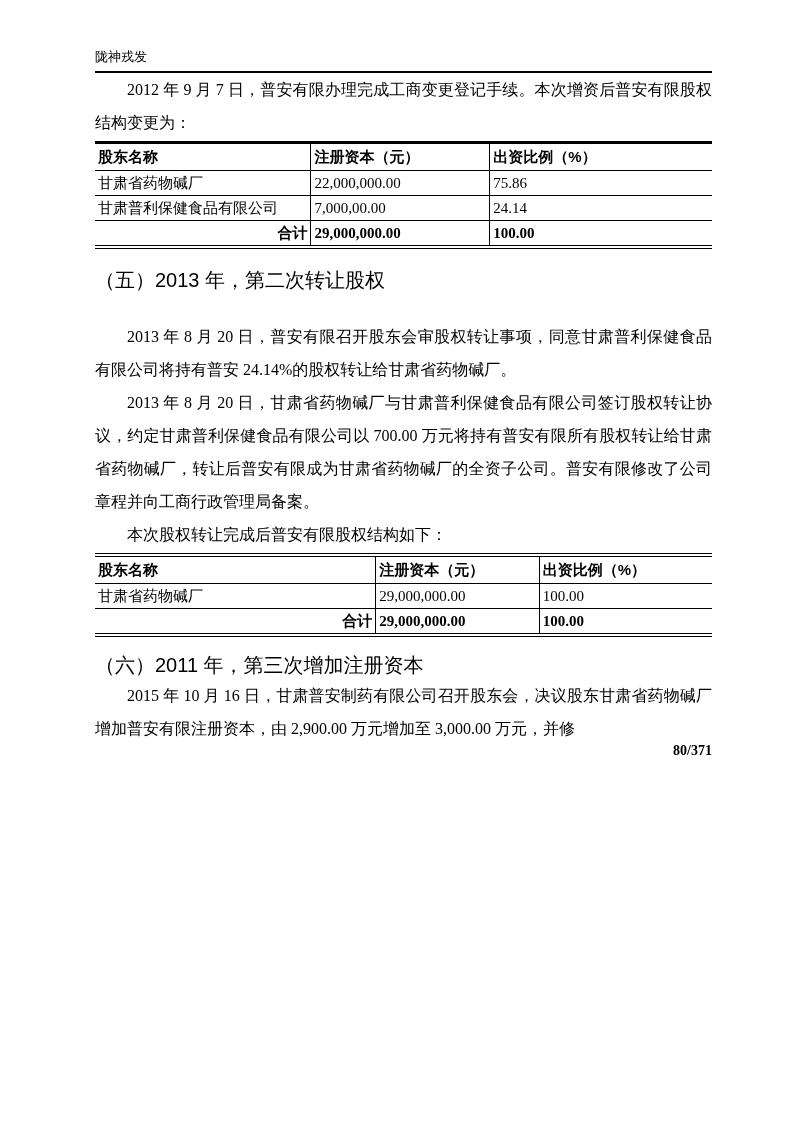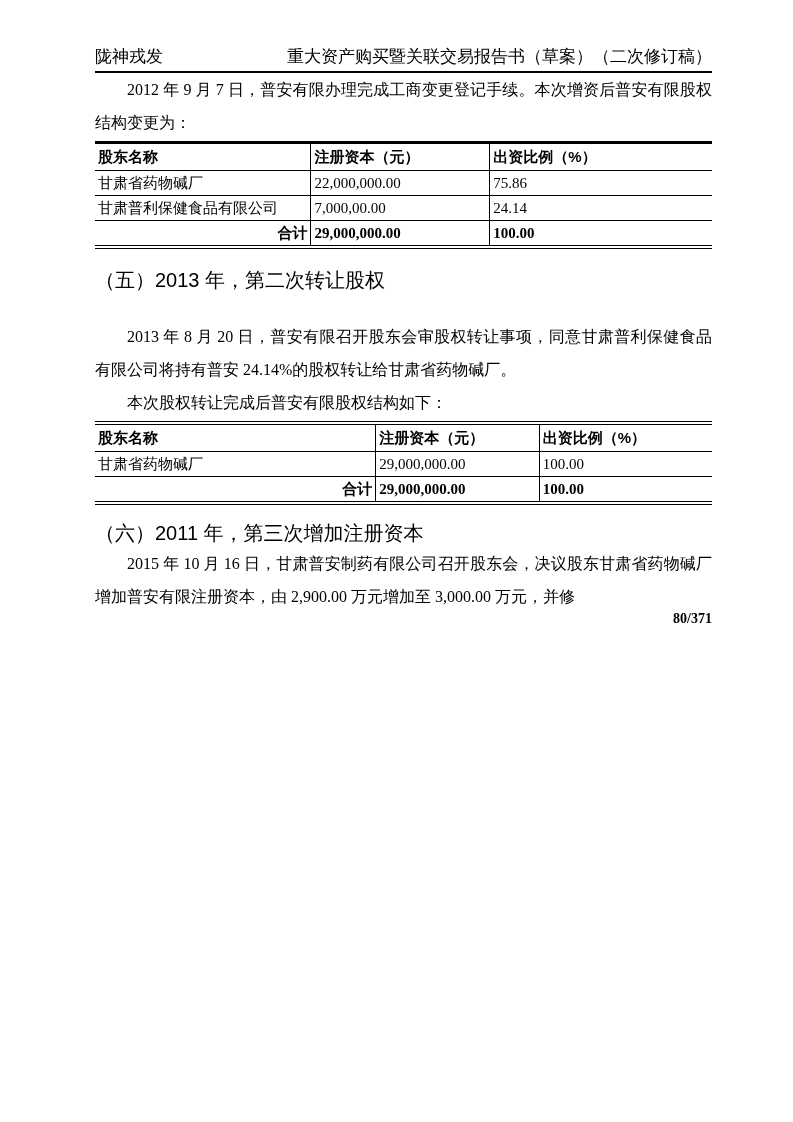--- a/index.html
+++ b/index.html
@@ -8,21 +8,21 @@
     background: #ffffff; color: #000;
     position: relative; box-sizing: border-box;
     padding: 48px 81px 0 95px;
     font-family: "Liberation Serif", serif;
     overflow: hidden;
   }
   .page-header {
     display: flex; justify-content: space-between; align-items: flex-end;
     border-bottom: 2px solid #000;
     padding-bottom: 5px;
-    font-size: 17px; line-height: 18px;
+    font-size: 13px; line-height: 18px;
   }
   .para {
     font-size: 16px; line-height: 33px;
     text-align: justify; text-indent: 2em;
     margin: 0;
   }
   .mt-first { margin-top: 33px; }
   .mt-md    { margin-top: 26px; }
   .sec-heading {
     font-family: "Liberation Sans", sans-serif;
@@ -61,21 +61,20 @@
     font-size: 14px; line-height: 17px; margin-top: -3px;
   }
 </style>
 </head>
 <body>
 
 <div class="page">
 
   <div class="page-header">
     <span>陇神戎发</span>
-    <span>重大资产购买暨关联交易报告书（草案）（二次修订稿）</span>
   </div>
 
 
   <p class="para">2012 年 9 月 7 日，普安有限办理完成工商变更登记手续。本次增资后普安有限股权结构变更为：</p>
 
   <table class="shares-table">
     <colgroup>
       <col style="width:35%">
         <col style="width:29%">
         <col style="width:36%">
@@ -101,20 +100,21 @@
       <td class="num">29,000,000.00</td>
       <td class="num">100.00</td>
     </tr>
   </tbody>
     </table>
 
   <h2 class="sec-heading">（五）2013 年，第二次转让股权</h2>
 
   <p class="para mt-md">2013 年 8 月 20 日，普安有限召开股东会审股权转让事项，同意甘肃普利保健食品有限公司将持有普安 24.14%的股权转让给甘肃省药物碱厂。</p>
 
+  <p class="para">2013 年 8 月 20 日，甘肃省药物碱厂与甘肃普利保健食品有限公司签订股权转让协议，约定甘肃普利保健食品有限公司以 700.00 万元将持有普安有限所有股权转让给甘肃省药物碱厂，转让后普安有限成为甘肃省药物碱厂的全资子公司。普安有限修改了公司章程并向工商行政管理局备案。</p>
 
   <p class="para">本次股权转让完成后普安有限股权结构如下：</p>
 
   <table class="shares-table double-top">
     <colgroup>
       <col style="width:45.5%">
         <col style="width:26.5%">
         <col style="width:28%">
     </colgroup>
     <tbody>

